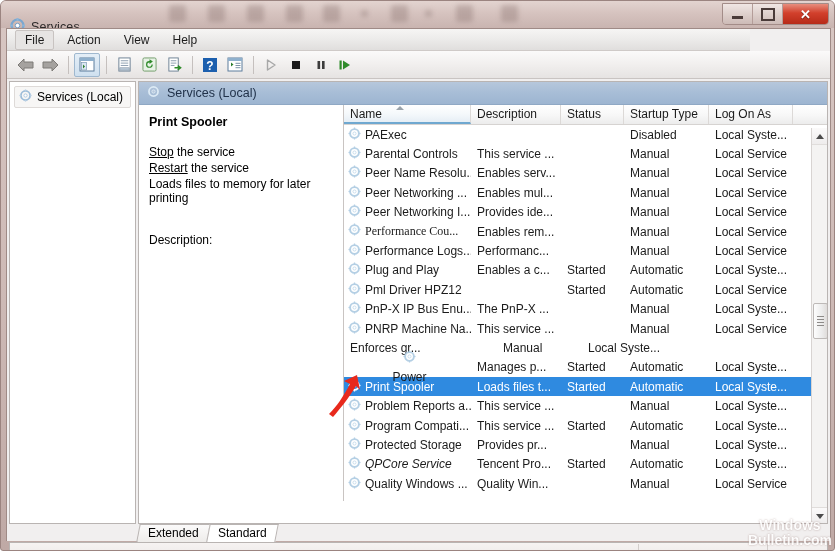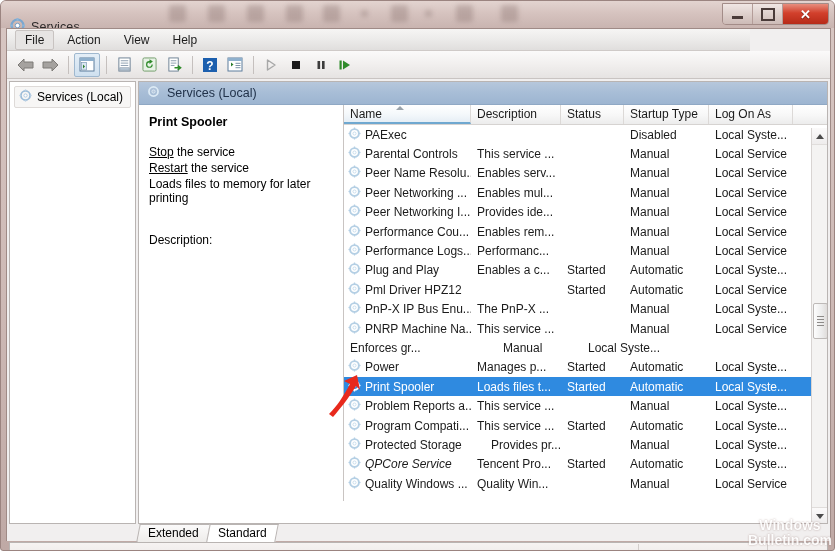--- a/index.html
+++ b/index.html
@@ -645,21 +645,21 @@
                       </g>
                     </svg></span>
                   <span>Peer Networking I...</span>
                 </div>
                 <div class="cell" style="width: 90px;">Provides ide...</div>
                 <div class="cell" style="width: 63px;"></div>
                 <div class="cell" style="width: 85px;">Manual</div>
                 <div class="cell" style="width: 84px;">Local Service</div>
               </div>
               <div class="lv-row">
-                <div class="cell name" style="width: 127px;">
+                <div class="cell name" style="width: 127px; font-family: Liberation Serif, serif;">
                   <span class="gear"><svg width="13" height="13" viewBox="0 0 16 16">
                       <circle cx="8" cy="8" r="5.4" fill="none" stroke="#b4cfe4" stroke-width="2.3"></circle>
                       <circle cx="8" cy="8" r="1.9" fill="#ffffff" stroke="#b4cfe4" stroke-width=".8"></circle>
                       <g fill="#b4cfe4">
                         <rect x="7.2" y="0.6" width="1.6" height="2.4"></rect>
                         <rect x="7.2" y="13" width="1.6" height="2.4"></rect>
                         <rect x="0.6" y="7.2" width="2.4" height="1.6"></rect>
                         <rect x="13" y="7.2" width="2.4" height="1.6"></rect>
                       </g>
                     </svg></span>
@@ -765,21 +765,21 @@
                 <div class="cell" style="width: 85px;">Manual</div>
                 <div class="cell" style="width: 84px;">Local Service</div>
               </div>
               <div class="lv-row">
                 <div class="cell" style="width: 90px;">Enforces gr...</div>
                 <div class="cell" style="width: 63px;"></div>
                 <div class="cell" style="width: 85px;">Manual</div>
                 <div class="cell" style="width: 84px;">Local Syste...</div>
               </div>
               <div class="lv-row">
-                <div class="cell name" style="width: 127px;">
+                <div class="cell name" style="width: 127px; flex-direction: column;">
                   <span class="gear"><svg width="13" height="13" viewBox="0 0 16 16">
                       <circle cx="8" cy="8" r="5.4" fill="none" stroke="#b4cfe4" stroke-width="2.3"></circle>
                       <circle cx="8" cy="8" r="1.9" fill="#ffffff" stroke="#b4cfe4" stroke-width=".8"></circle>
                       <g fill="#b4cfe4">
                         <rect x="7.2" y="0.6" width="1.6" height="2.4"></rect>
                         <rect x="7.2" y="13" width="1.6" height="2.4"></rect>
                         <rect x="0.6" y="7.2" width="2.4" height="1.6"></rect>
                         <rect x="13" y="7.2" width="2.4" height="1.6"></rect>
                       </g>
                     </svg></span>
@@ -854,21 +854,21 @@
                       <circle cx="8" cy="8" r="1.9" fill="#ffffff" stroke="#b4cfe4" stroke-width=".8"></circle>
                       <g fill="#b4cfe4">
                         <rect x="7.2" y="0.6" width="1.6" height="2.4"></rect>
                         <rect x="7.2" y="13" width="1.6" height="2.4"></rect>
                         <rect x="0.6" y="7.2" width="2.4" height="1.6"></rect>
                         <rect x="13" y="7.2" width="2.4" height="1.6"></rect>
                       </g>
                     </svg></span>
                   <span>Protected Storage</span>
                 </div>
-                <div class="cell" style="width: 90px; text-align: right;">Provides pr...</div>
+                <div class="cell" style="width: 90px;">Provides pr...</div>
                 <div class="cell" style="width: 63px;"></div>
                 <div class="cell" style="width: 85px;">Manual</div>
                 <div class="cell" style="width: 84px;">Local Syste...</div>
               </div>
               <div class="lv-row">
                 <div class="cell name" style="width: 127px; font-style: italic;">
                   <span class="gear"><svg width="13" height="13" viewBox="0 0 16 16">
                       <circle cx="8" cy="8" r="5.4" fill="none" stroke="#b4cfe4" stroke-width="2.3"></circle>
                       <circle cx="8" cy="8" r="1.9" fill="#ffffff" stroke="#b4cfe4" stroke-width=".8"></circle>
                       <g fill="#b4cfe4">

